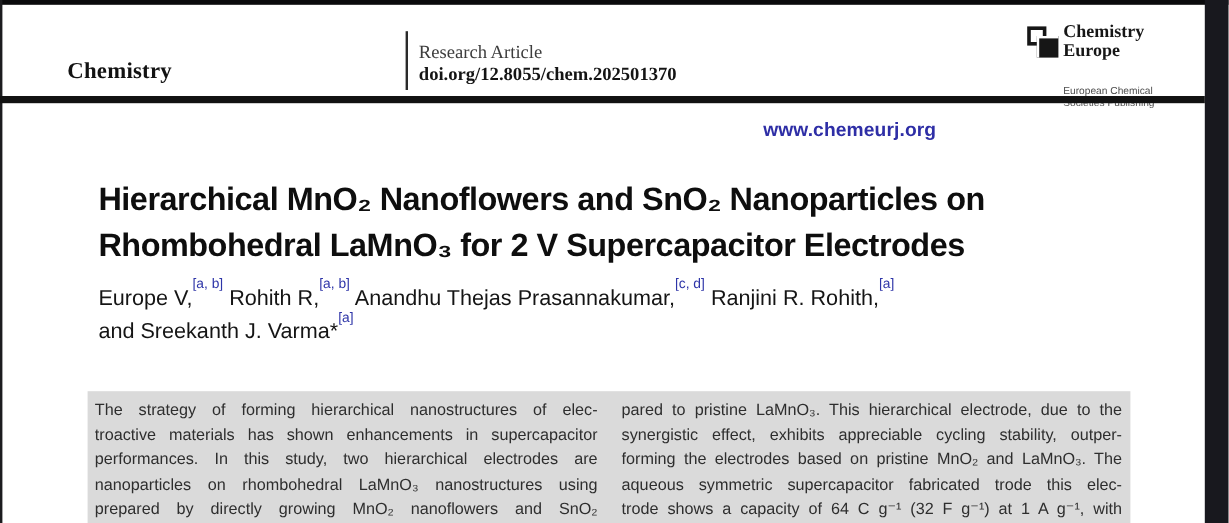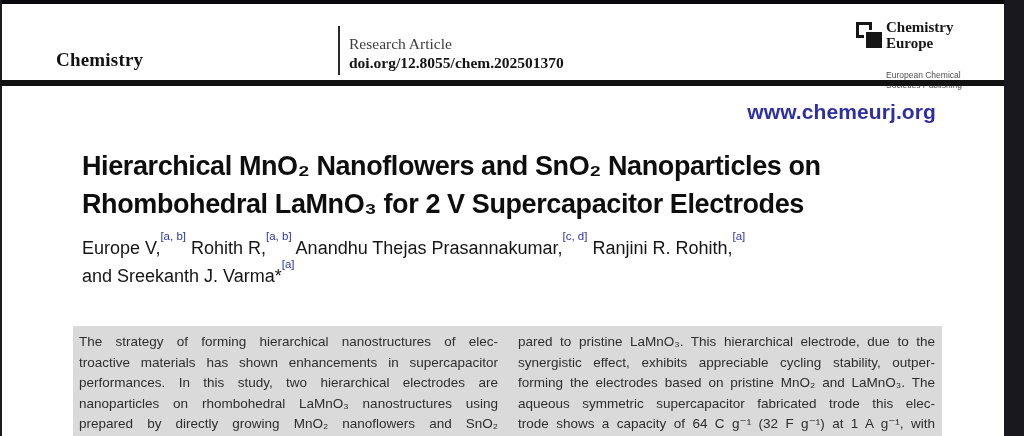--- a/index.html
+++ b/index.html
@@ -39,21 +39,21 @@
   }
   .publisher-tagline {
     position: absolute; left: 31px; top: 50px;
     font-size: 8.5px; line-height: 10px; color: #4d4d4d;
   }
 
   .header-rule { position: absolute; left: 0; top: 80px; width: 1004px; height: 6px; background: #121212; }
 
   .website-link {
     position: absolute; left: 636px; top: 100px; width: 300px;
-    text-align: right; font-size: 21px; font-weight: bold;
+    font-size: 16px; font-weight: bold;
     color: #2e2ea6; text-decoration: none; letter-spacing: 0.1px;
   }
 
   
   .article-title {
     position: absolute; left: 82px; top: 147px; width: 900px;
     font-weight: bold; font-size: 27px; line-height: 38px;
     color: #0e0e0e; letter-spacing: -0.4px; white-space: nowrap;
   }
 

